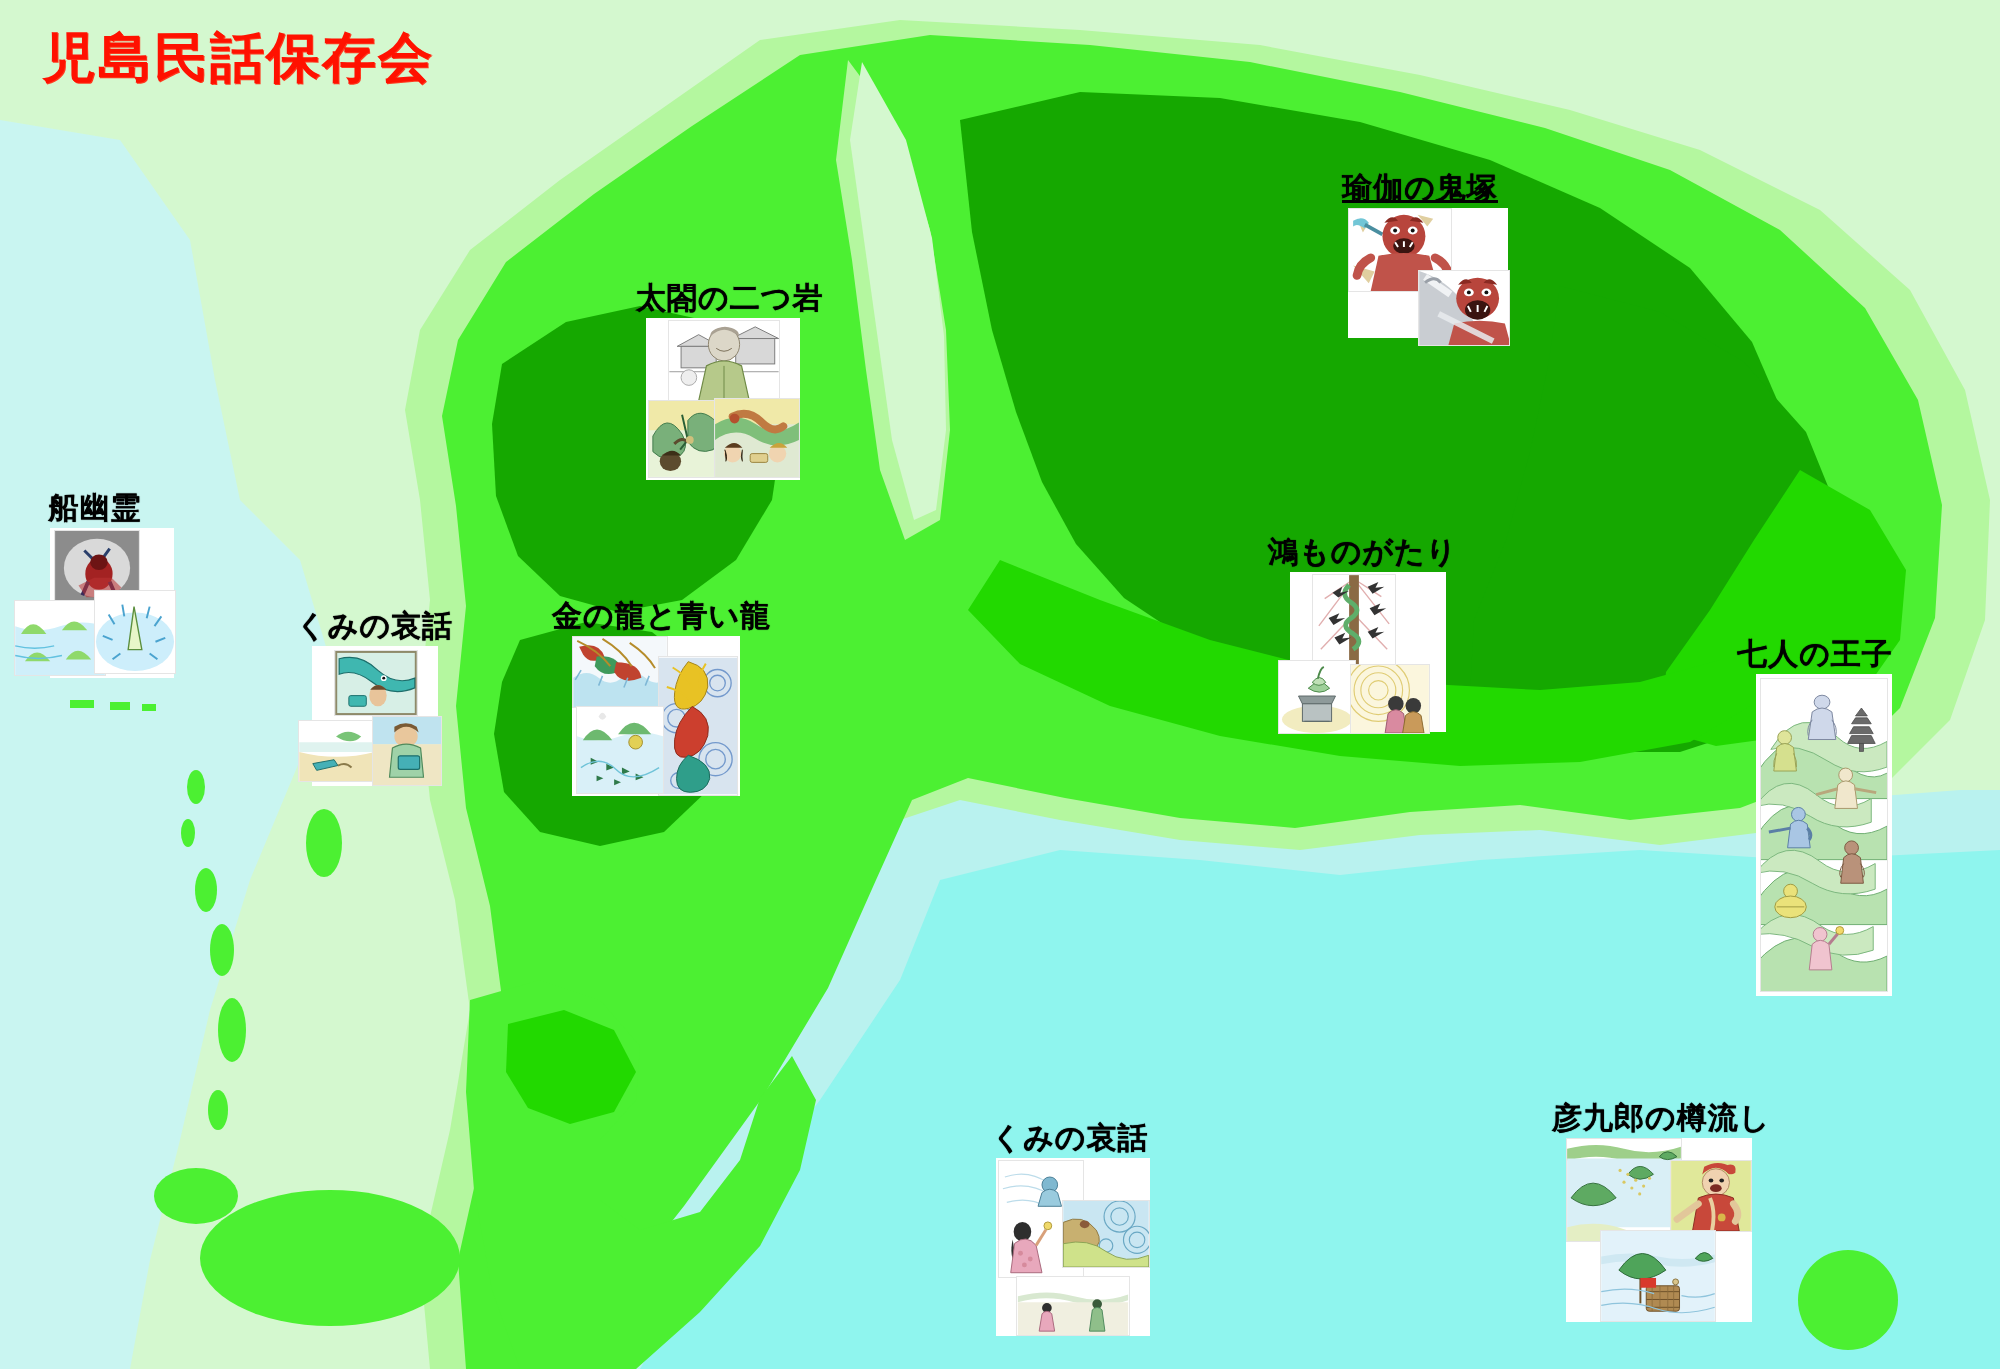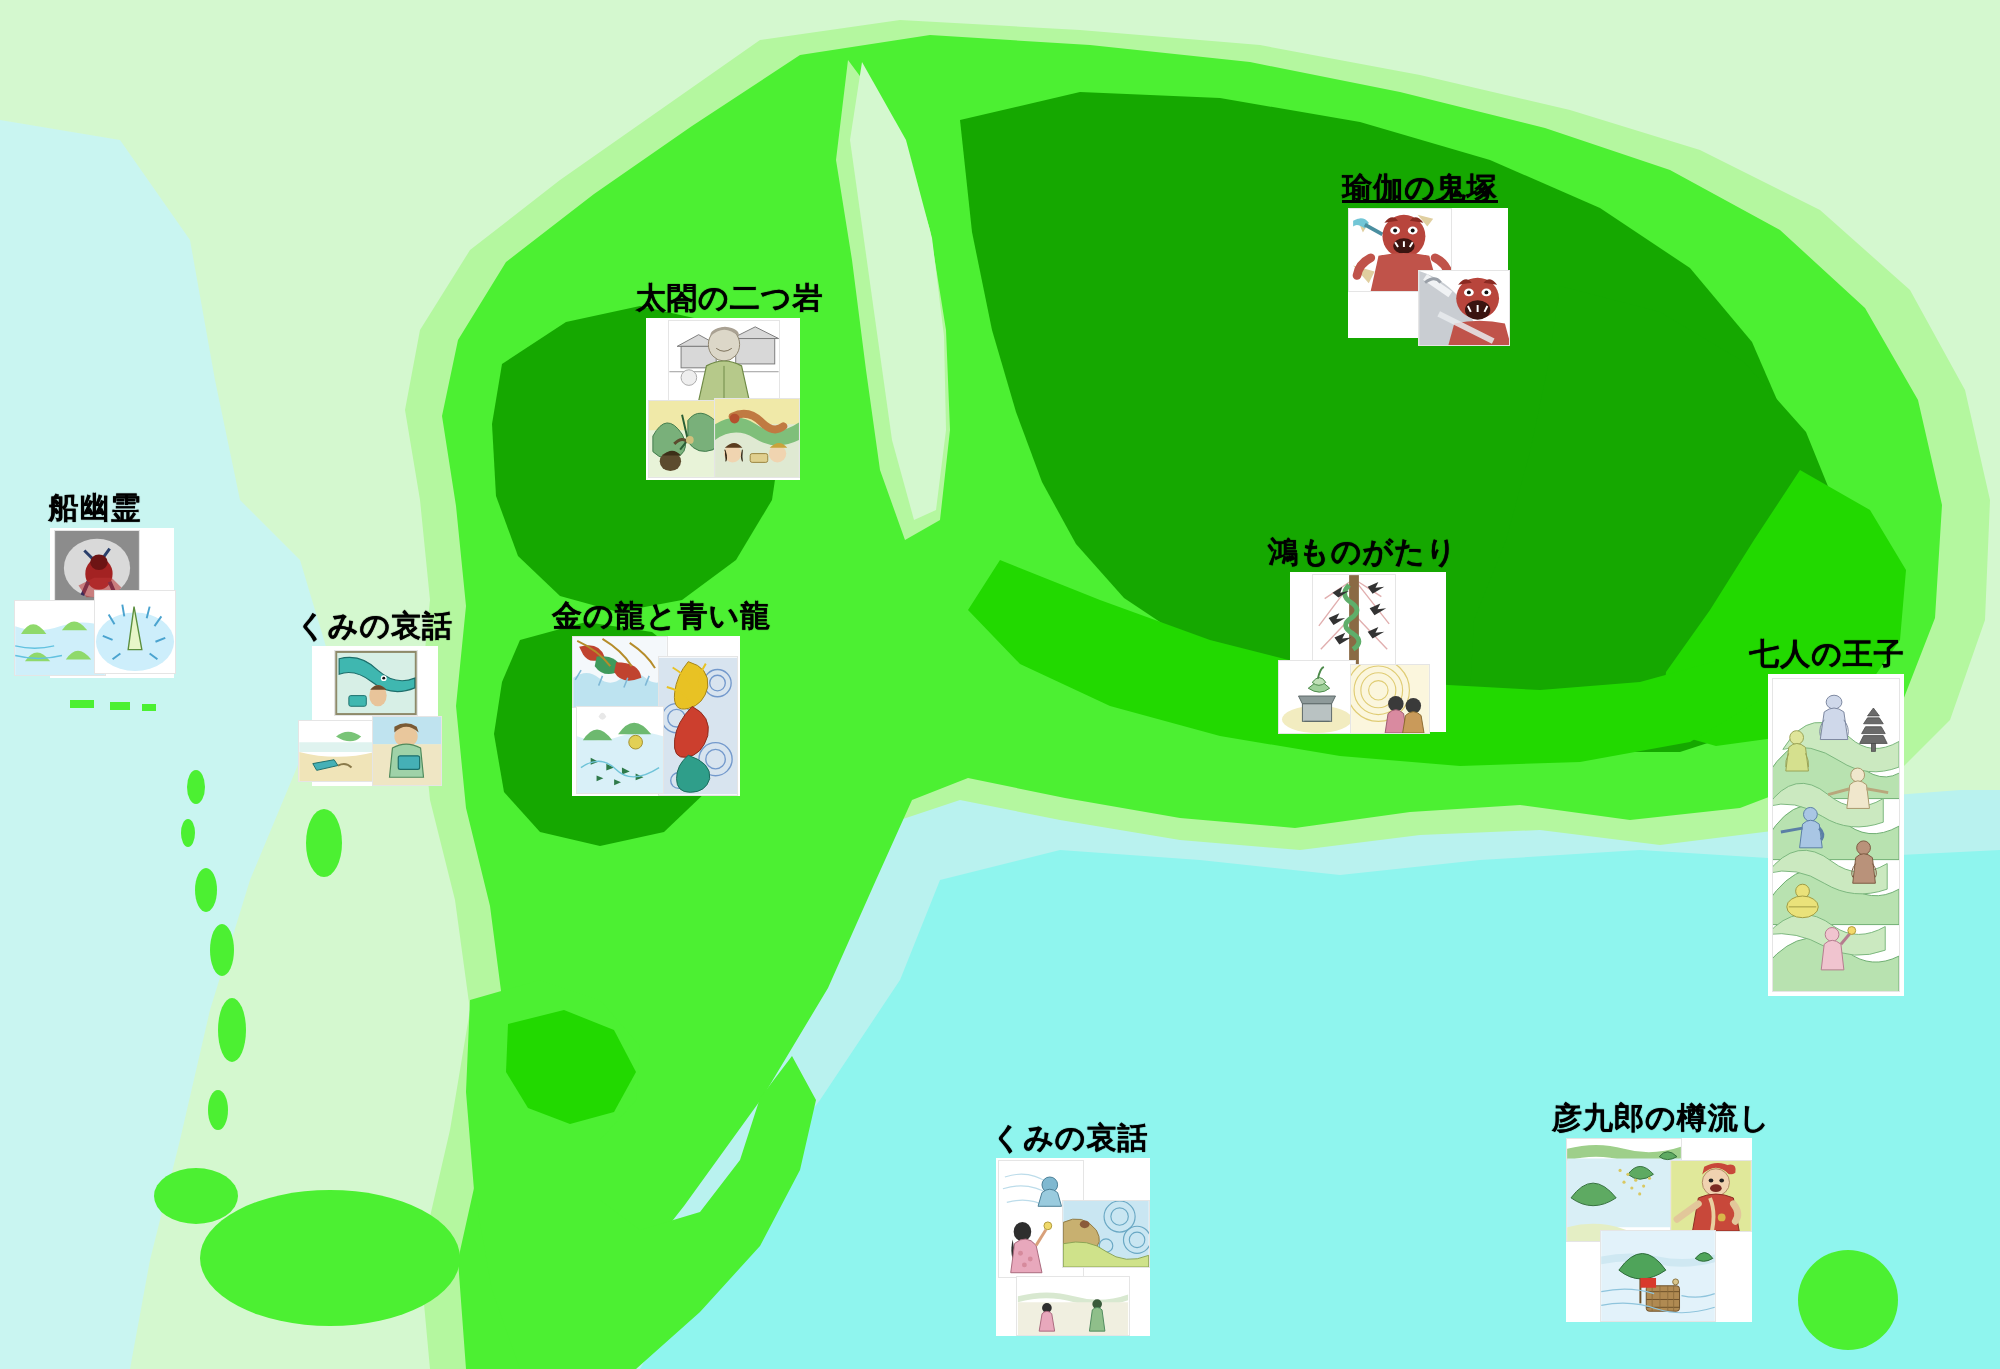--- a/index.html
+++ b/index.html
@@ -150,20 +150,21 @@
       <ellipse cx="218" cy="1110" rx="10" ry="20" fill="#4cf032"></ellipse>
       <ellipse cx="330" cy="1258" rx="130" ry="68" fill="#4cf032"></ellipse>
       <ellipse cx="196" cy="1196" rx="42" ry="28" fill="#4cf032"></ellipse>
       <ellipse cx="1848" cy="1300" rx="50" ry="50" fill="#4cf032"></ellipse>
       <path fill="#4cf032" d="M 70,700 h 24 v 8 h -24 Z"></path>
       <path fill="#4cf032" d="M 110,702 h 20 v 8 h -20 Z"></path>
       <path fill="#4cf032" d="M 142,704 h 14 v 7 h -14 Z"></path>
     </svg>
   </div>
 
+  <div id="title">児島民話保存会</div>
 
   <div class="story" style="left:12px; top:492px;">
     <div class="story-label">船幽霊</div>
     <div class="thumbs" style="width:166px;height:150px;">
       <div class="card" style="left:38px;top:0;width:124px;height:150px;"></div>
       <div class="thumb" style="left:42px;top:2px;width:86px;height:78px;">
         <svg viewBox="0 0 86 78">
             <rect width="86" height="78" fill="#8c8c8c"></rect>
             <ellipse cx="43" cy="38" rx="34" ry="30" fill="#d9d9d9"></ellipse>
             <path d="M30 20 L44 34 M56 18 L46 32" stroke="#2b3f6b" stroke-width="3" fill="none"></path>
@@ -456,21 +457,21 @@
               <path d="M60 68 l8 4 l-8 3 Z"></path>
               <path d="M20 70 l7 3 l-7 3 Z"></path>
               <path d="M38 74 l7 3 l-7 3 Z"></path>
             </g>
             <path d="M4 62 q20 -14 36 2 q16 16 44 -2" stroke="#6fc3d8" fill="none" stroke-width="1.4"></path>
           </svg>
       </div>
     </div>
   </div>
 
-  <div class="story" style="left:1730px; top:638px;margin-left:12px;">
+  <div class="story" style="left:1730px; top:638px;">
     <div class="story-label">七人の王子</div>
     <div class="thumbs" style="width:170px;height:324px;">
       <div class="card" style="left:26px;top:0;width:136px;height:322px;"></div>
       <div class="thumb" style="left:30px;top:4px;width:128px;height:314px;">
         <svg viewBox="0 0 128 314">
             <rect width="128" height="314" fill="#ffffff"></rect>
           <g fill="#b8e2b0" stroke="#6fae72" stroke-width="1">
             <path d="M-6 96 q40 -62 86 -16 q30 30 54 10 v30 H-6 Z"></path>
             <path d="M-6 160 q34 -56 76 -18 q26 24 58 6 v34 H-6 Z"></path>
             <path d="M-6 226 q38 -56 78 -20 q28 22 56 6 v36 H-6 Z"></path>

